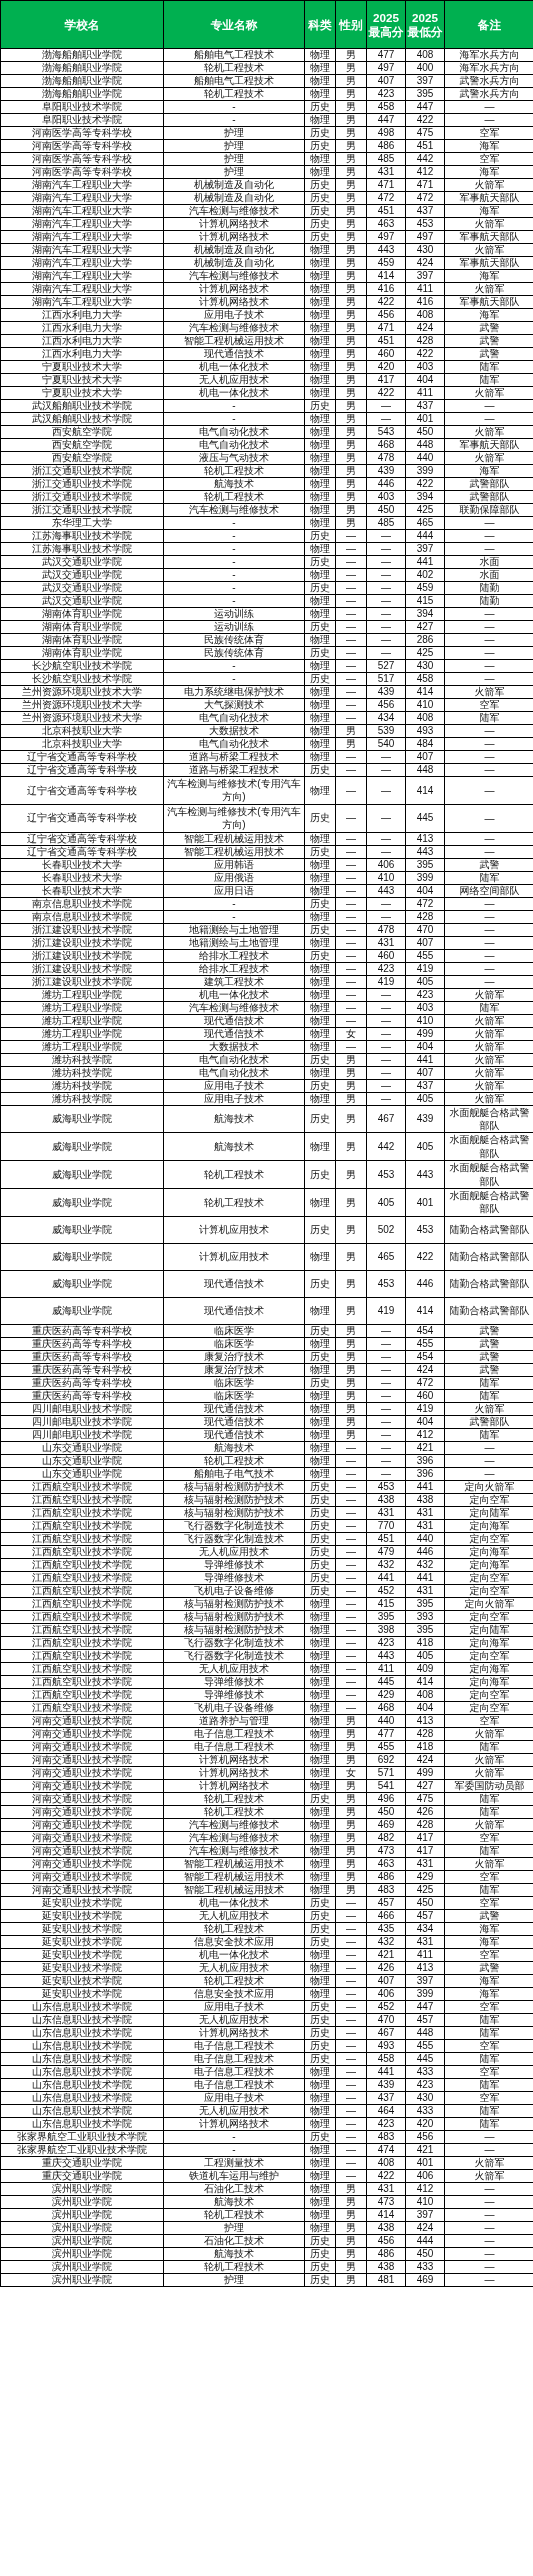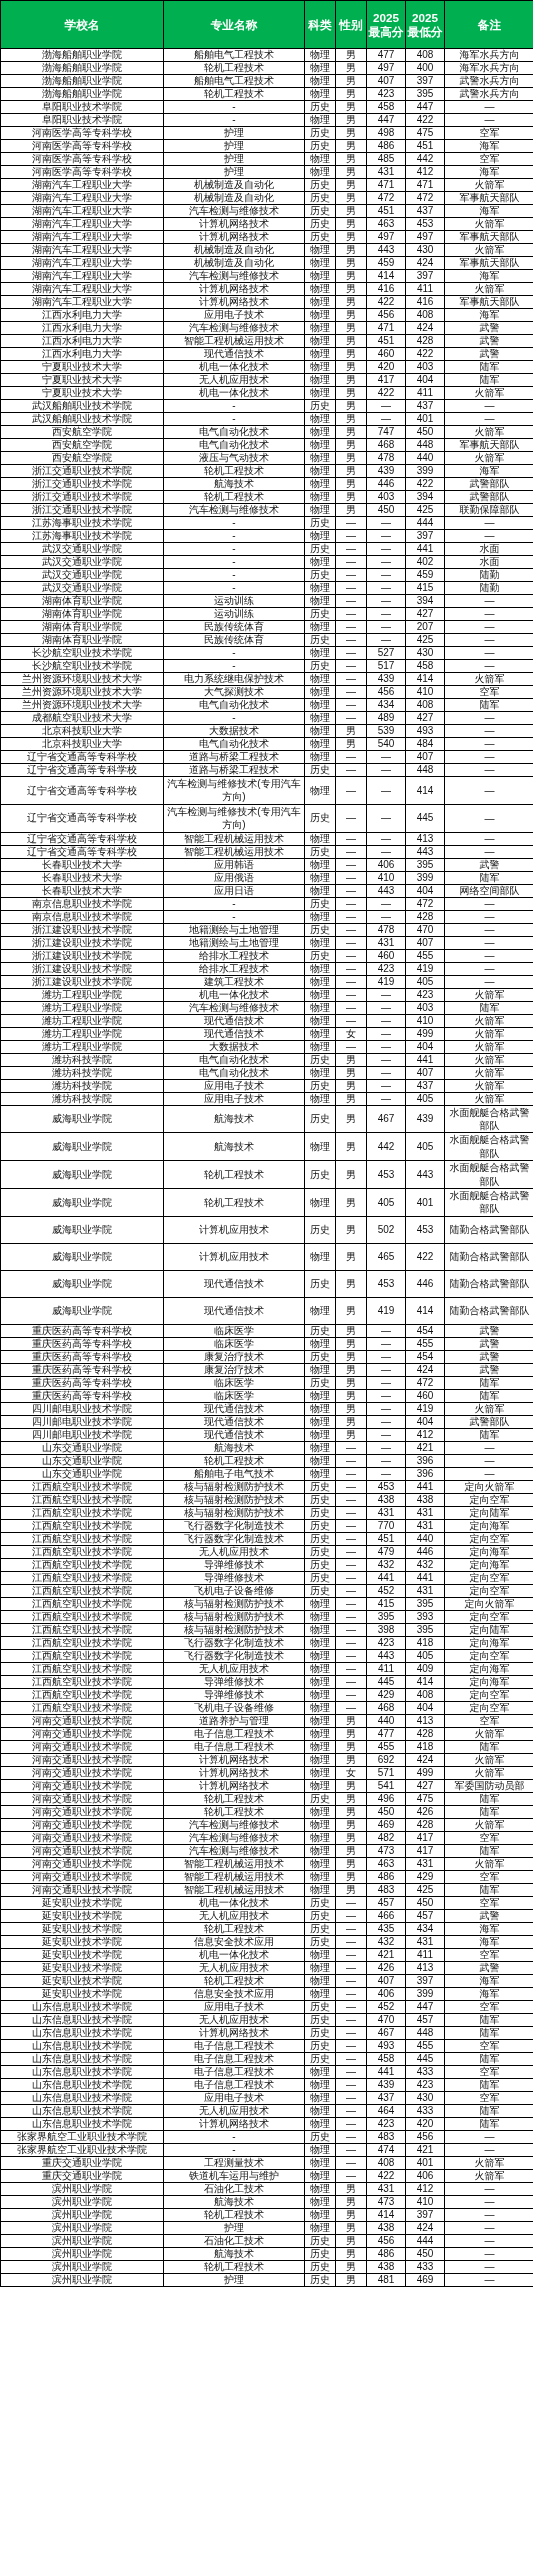--- a/index.html
+++ b/index.html
@@ -303,21 +303,21 @@
         <td>男</td>
         <td>—</td>
         <td>401</td>
         <td>—</td>
       </tr>
       <tr>
         <td>西安航空学院</td>
         <td>电气自动化技术</td>
         <td>物理</td>
         <td>男</td>
-        <td>747</td>
+        <td>543</td>
         <td>450</td>
         <td>火箭军</td>
       </tr>
       <tr>
         <td>西安航空学院</td>
         <td>电气自动化技术</td>
         <td>物理</td>
         <td>男</td>
         <td>468</td>
         <td>448</td>
@@ -362,20 +362,29 @@
       <tr>
         <td>浙江交通职业技术学院</td>
         <td>汽车检测与维修技术</td>
         <td>物理</td>
         <td>男</td>
         <td>450</td>
         <td>425</td>
         <td>联勤保障部队</td>
       </tr>
       <tr>
+        <td>东华理工大学</td>
+        <td>-</td>
+        <td>物理</td>
+        <td>男</td>
+        <td>485</td>
+        <td>465</td>
+        <td>—</td>
+      </tr>
+      <tr>
         <td>江苏海事职业技术学院</td>
         <td>-</td>
         <td>历史</td>
         <td>—</td>
         <td>—</td>
         <td>444</td>
         <td>—</td>
       </tr>
       <tr>
         <td>江苏海事职业技术学院</td>
@@ -439,21 +448,21 @@
         <td>—</td>
         <td>427</td>
         <td>—</td>
       </tr>
       <tr>
         <td>湖南体育职业学院</td>
         <td>民族传统体育</td>
         <td>物理</td>
         <td>—</td>
         <td>—</td>
-        <td>207</td>
+        <td>286</td>
         <td>—</td>
       </tr>
       <tr>
         <td>湖南体育职业学院</td>
         <td>民族传统体育</td>
         <td>历史</td>
         <td>—</td>
         <td>—</td>
         <td>425</td>
         <td>—</td>
@@ -495,29 +504,20 @@
         <td>空军</td>
       </tr>
       <tr>
         <td>兰州资源环境职业技术大学</td>
         <td>电气自动化技术</td>
         <td>物理</td>
         <td>—</td>
         <td>434</td>
         <td>408</td>
         <td>陆军</td>
-      </tr>
-      <tr>
-        <td>成都航空职业技术大学</td>
-        <td>-</td>
-        <td>物理</td>
-        <td>—</td>
-        <td>489</td>
-        <td>427</td>
-        <td>—</td>
       </tr>
       <tr>
         <td>北京科技职业大学</td>
         <td>大数据技术</td>
         <td>物理</td>
         <td>男</td>
         <td>539</td>
         <td>493</td>
         <td>—</td>
       </tr>

